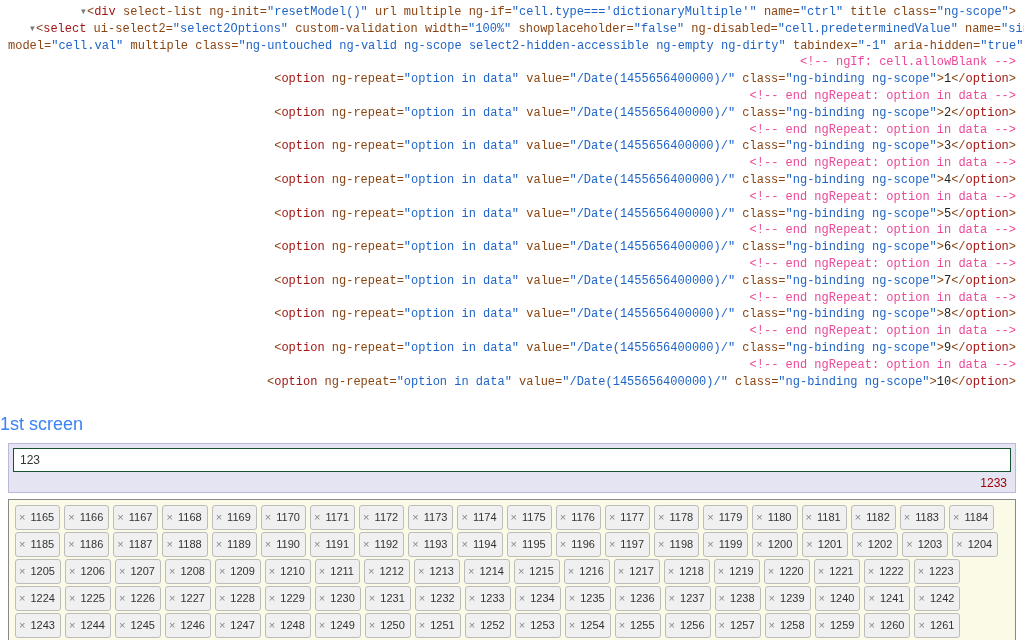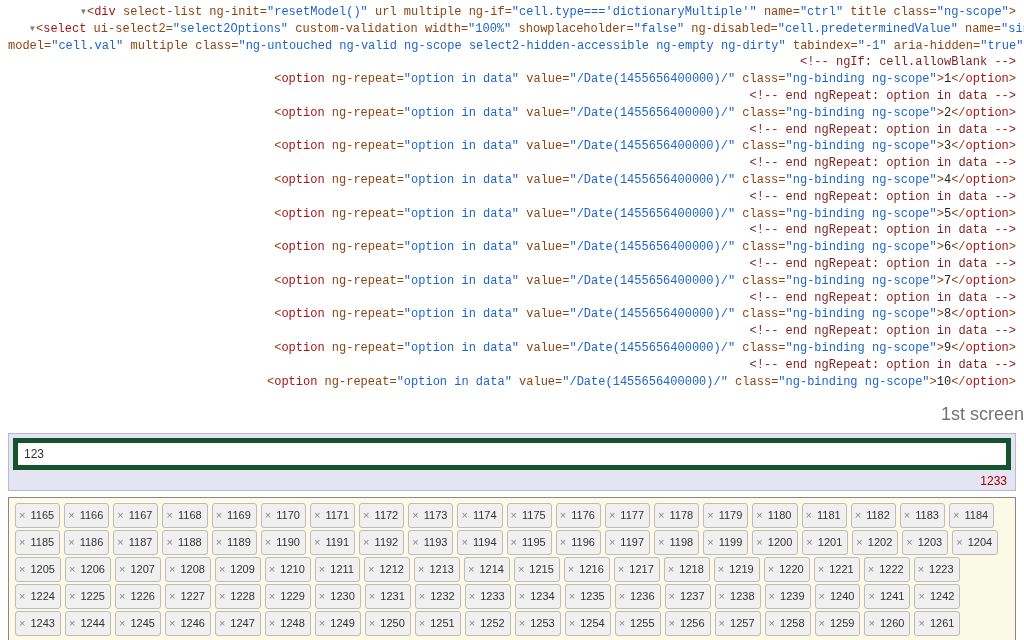--- a/index.html
+++ b/index.html
@@ -14,43 +14,43 @@
   .code-block {
     padding: 4px 8px;
     line-height: 1.4;
     white-space: nowrap;
     overflow: hidden;
     text-align: right;
   }
   .t-red { color: #a31515; }
   .t-brown { color: #8b4513; }
   .t-blue { color: #1e64c8; }
-  .t-green { color: #7f1d1d; }
+  .t-green { color: #ec4899; }
   .t-black { color: #222; }
   .arrow { color: #7b7b7b; display:inline-block; width:10px; }
   .ind1 { padding-left: 18px; }
   .ind2 { padding-left: 36px; }
   .caption {
     font-family: Arial, sans-serif;
     font-size: 18px;
-    text-align: right;
-    margin: 10px 0 8px;
-    color: #737373;
+    text-align: left;
+    margin: 20px 0 8px;
+    color: #3b82f6;
   }
   .panel {
     border: 1px solid #b9b9d6;
     background: #e4e4f2;
     margin: 4px 8px;
     padding: 2px;
     font-family: Arial, sans-serif;
   }
   .search-row {
     display: flex;
     background: #fff;
-    border: 5px solid #14532d;
+    border: 1px solid #14532d;
     padding: 4px 6px;
     margin: 2px;
   }
   .search-row .qtext { flex: 1; color: #333; }
   .right-num {
     text-align: right;
     color: #a00000;
     font-size: 12px;
     padding: 2px 6px 0 0;
   }

